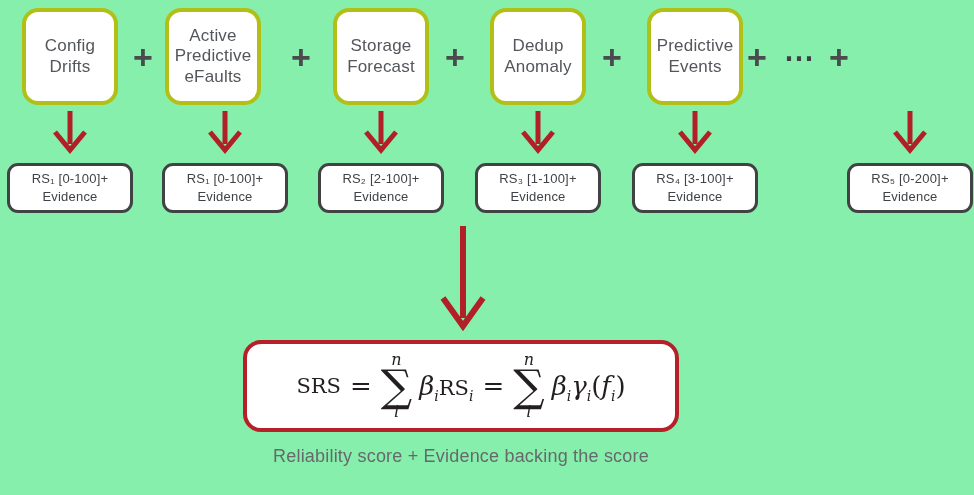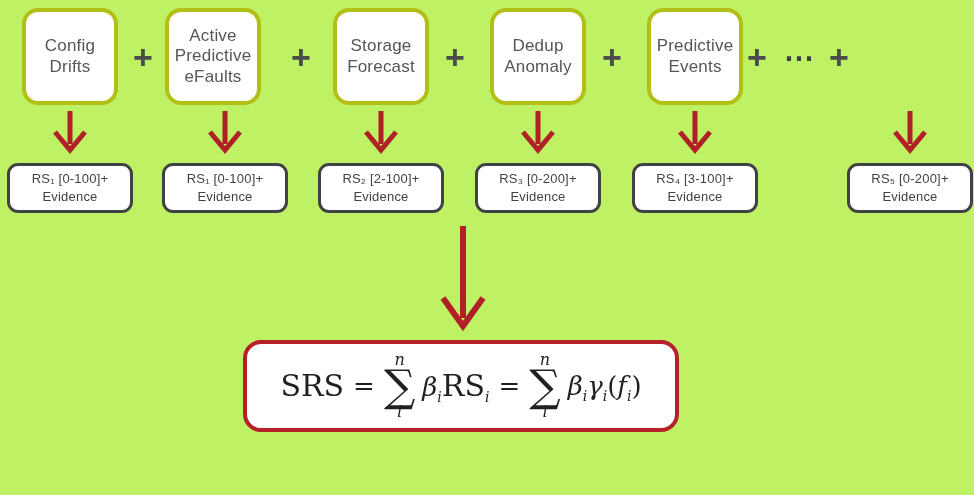--- a/index.html
+++ b/index.html
@@ -1,20 +1,20 @@
 <!DOCTYPE html>
 <html><head>
 <meta charset="utf-8">
 <style>
   html, body { margin: 0; padding: 0; background: #ffffff; }
   .canvas {
     position: relative;
     width: 974px;
     height: 495px;
-    background: #bef264;
+    background: #86efac;
     font-family: "Liberation Sans", sans-serif;
     overflow: hidden;
   }
   
   .model-box {
     position: absolute;
     top: 8px;
     width: 96px;
     height: 97px;
     border: 4px solid #b2bf16;
@@ -86,21 +86,21 @@
     border-radius: 18px;
     box-sizing: border-box;
     background: #ffffff;
     display: flex;
     align-items: center;
     justify-content: center;
     font-family: "DejaVu Serif", serif;
     color: #231f20;
   }
   .f-row { display: flex; align-items: center; gap: 7px; }
-  .f-text { font-size: 30px; text-align: center; }
+  .f-text { font-size: 21px; text-align: center; }
   .f-eq { font-size: 26px; padding: 0 2px; }
   .sum { display: flex; flex-direction: column; align-items: center; line-height: 1; }
   .sum-n, .sum-i { font-style: italic; font-size: 16px; line-height: 1; }
   .sum-sigma { font-size: 44px; line-height: 0.82; }
   .f-term { display: flex; align-items: baseline; }
   .var { font-style: italic; font-size: 26px; }
   .f-sub { font-style: italic; font-size: 14px; vertical-align: sub; position: relative; top: 6px; }
   .paren { font-size: 26px; }
   
   .caption {
@@ -180,21 +180,21 @@
   </div>
   <div class="rs-box" style="left:162px">
     <span class="rs-score">RS₁ [0-100]+</span>
     <span class="rs-evidence">Evidence</span>
   </div>
   <div class="rs-box" style="left:318px">
     <span class="rs-score">RS₂ [2-100]+</span>
     <span class="rs-evidence">Evidence</span>
   </div>
   <div class="rs-box" style="left:475px">
-    <span class="rs-score">RS₃ [0-200]+</span>
+    <span class="rs-score">RS₃ [1-100]+</span>
     <span class="rs-evidence">Evidence</span>
   </div>
   <div class="rs-box" style="left:632px">
     <span class="rs-score">RS₄ [3-100]+</span>
     <span class="rs-evidence">Evidence</span>
   </div>
   <div class="rs-box" style="left:847px">
     <span class="rs-score">RS₅ [0-200]+</span>
     <span class="rs-evidence">Evidence</span>
   </div>
@@ -231,14 +231,15 @@
           <span class="var">γ</span>
           <span class="f-sub">i</span>
           <span class="paren">(</span>
           <span class="var">f</span>
           <span class="f-sub">i</span>
           <span class="paren">)</span>
       </span>
     </div>
   </div>
 
+  <div class="caption">Reliability score + Evidence backing the score</div>
 
 </div>
 
 </body></html>

